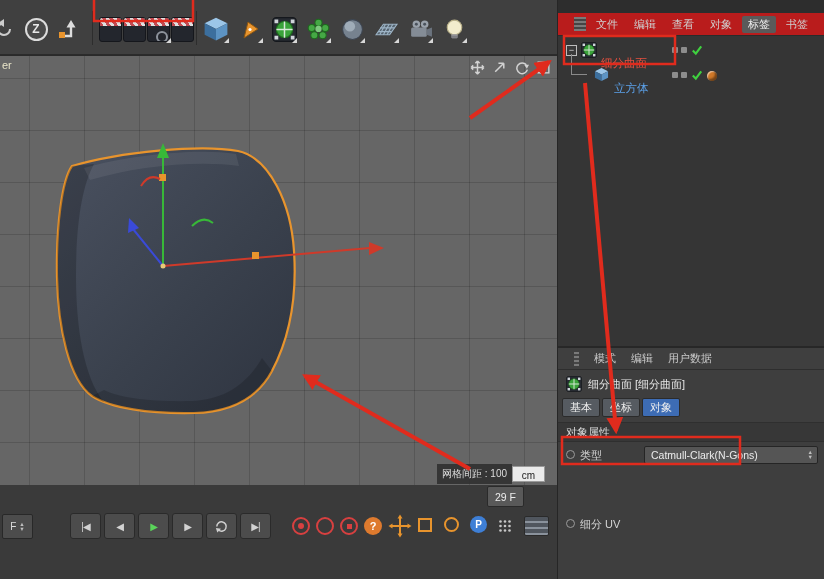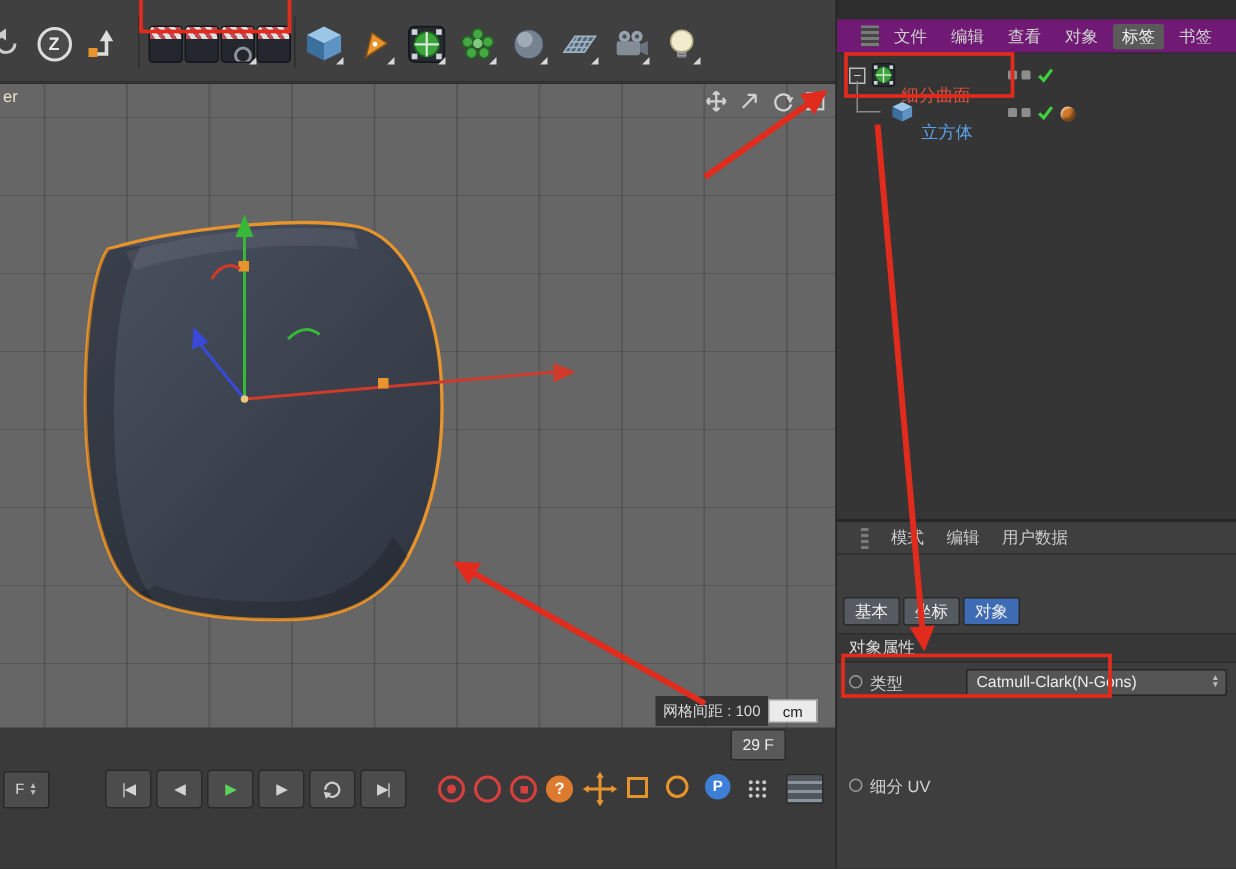--- a/index.html
+++ b/index.html
@@ -64,21 +64,21 @@
   .coords{position:absolute;left:253px;top:545px;width:304px;height:34px;background:#3e3e3e;border-top:1px solid #2a2a2a;border-left:1px solid #2a2a2a;}
   .coords .hdr{position:absolute;top:5px;font-size:11px;color:#cfcfcf;}
   .mini-grid{position:absolute;top:6px;width:10px;height:10px;
      background:repeating-linear-gradient(0deg,#9a9a9a 0 1px,transparent 1px 3px),repeating-linear-gradient(90deg,#9a9a9a 0 1px,transparent 1px 3px);}
   .cinput{position:absolute;top:24px;width:86px;height:16px;background:#4f4f4f;border:1px solid #272727;border-radius:2px;}
   .grip{position:absolute;width:5px;height:14px;background:repeating-linear-gradient(0deg,#7a7a7a 0 2px,#454545 2px 4px);}
 
   
   .om{position:absolute;left:557px;top:0;width:267px;height:346px;background:#353535;border-left:1px solid #262626;}
   .om-top{position:absolute;left:0;top:0;width:100%;height:13px;background:#2d2d2d;}
-  .om-menu{position:absolute;left:0;top:13px;width:100%;height:23px;background:#701a75;border-bottom:1px solid #2b2b2b;
+  .om-menu{position:absolute;left:0;top:13px;width:100%;height:23px;background:#b91c1c;border-bottom:1px solid #2b2b2b;
      display:flex;align-items:center;gap:4px;padding-left:16px;}
   .om-menu span{padding:1px 6px;font-size:11px;color:#cfcfcf;}
   .om-menu span.hl{background:#5a5a5a;border-radius:2px;color:#f0f0f0;}
   .om-list{position:absolute;left:0;top:36px;width:100%;bottom:0;}
   .om-row{position:absolute;left:0;width:100%;height:25px;}
   .expander{position:absolute;left:8px;top:7px;width:11px;height:11px;border:1px solid #bdbdbd;color:#ddd;font-size:9px;line-height:9px;text-align:center;background:#3a3a3a;}
   .oicon{position:absolute;top:4px;width:16px;height:16px;display:inline-flex;}
   .oname{position:absolute;top:18px;font-size:11.5px;}
   .vdots{position:absolute;left:114px;top:9px;display:flex;gap:3px;}
   .vdots i{width:6px;height:6px;background:#8d8d8d;border-radius:1px;}
@@ -418,20 +418,34 @@
     </div>
   </div>
 
   <div class="attrs">
     <div class="modebar">
       <span class="grip" style="position:static"></span>
       <span>模式</span>
       <span>编辑</span>
       <span>用户数据</span>
     </div>
+    <div class="objtitle">
+      <span class="oicon">
+        <svg width="16" height="16" viewBox="0 0 20 20">
+            <rect x="0.5" y="0.5" width="19" height="19" rx="3" fill="#262a31" stroke="#15181d"></rect>
+            <circle cx="10" cy="10" r="6.5" fill="#3aa33a" stroke="#1e6a1e"></circle>
+            <path d="M3.5 10 H16.5 M10 3.5 V16.5" stroke="#d8e8d8" stroke-width="1.2" fill="none"></path>
+            <rect x="2" y="2" width="3" height="3" fill="#cfd4da"></rect>
+            <rect x="15" y="2" width="3" height="3" fill="#cfd4da"></rect>
+            <rect x="2" y="15" width="3" height="3" fill="#cfd4da"></rect>
+            <rect x="15" y="15" width="3" height="3" fill="#cfd4da"></rect>
+          </svg>
+      </span>
+      <span class="t">细分曲面 [细分曲面]</span>
+    </div>
     <span class="atab" style="left:4px">基本</span>
     <span class="atab" style="left:44px">坐标</span>
     <span class="atab active" style="left:84px">对象</span>
     <div class="asect">对象属性</div>
 
     <div class="arow" style="top:96px">
       <span class="keyc"></span>
       <span class="alabel">类型</span>
       <div class="dd" style="left:86px;width:174px">
         <span>Catmull-Clark(N-Gons)</span>

